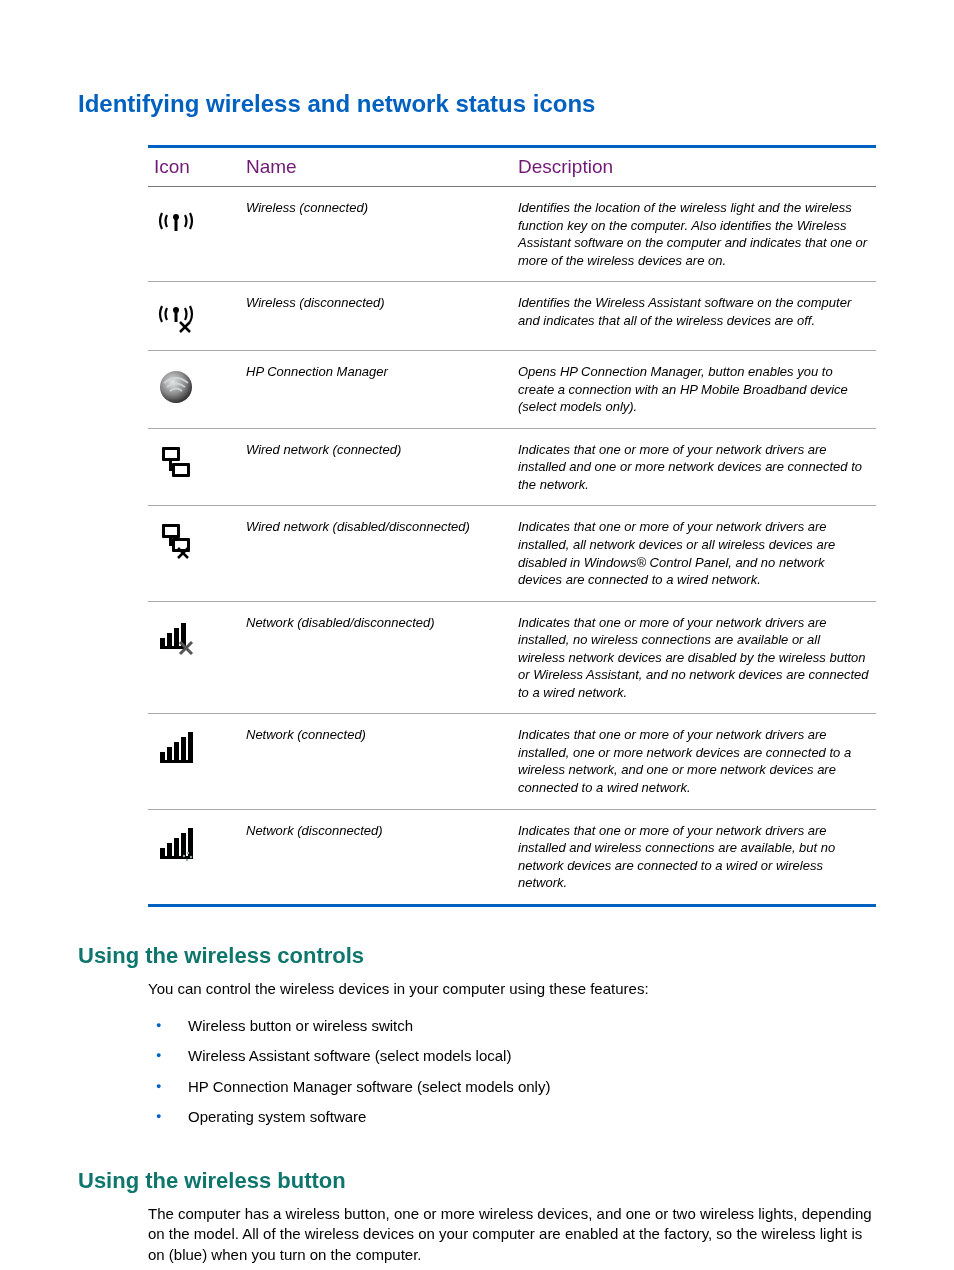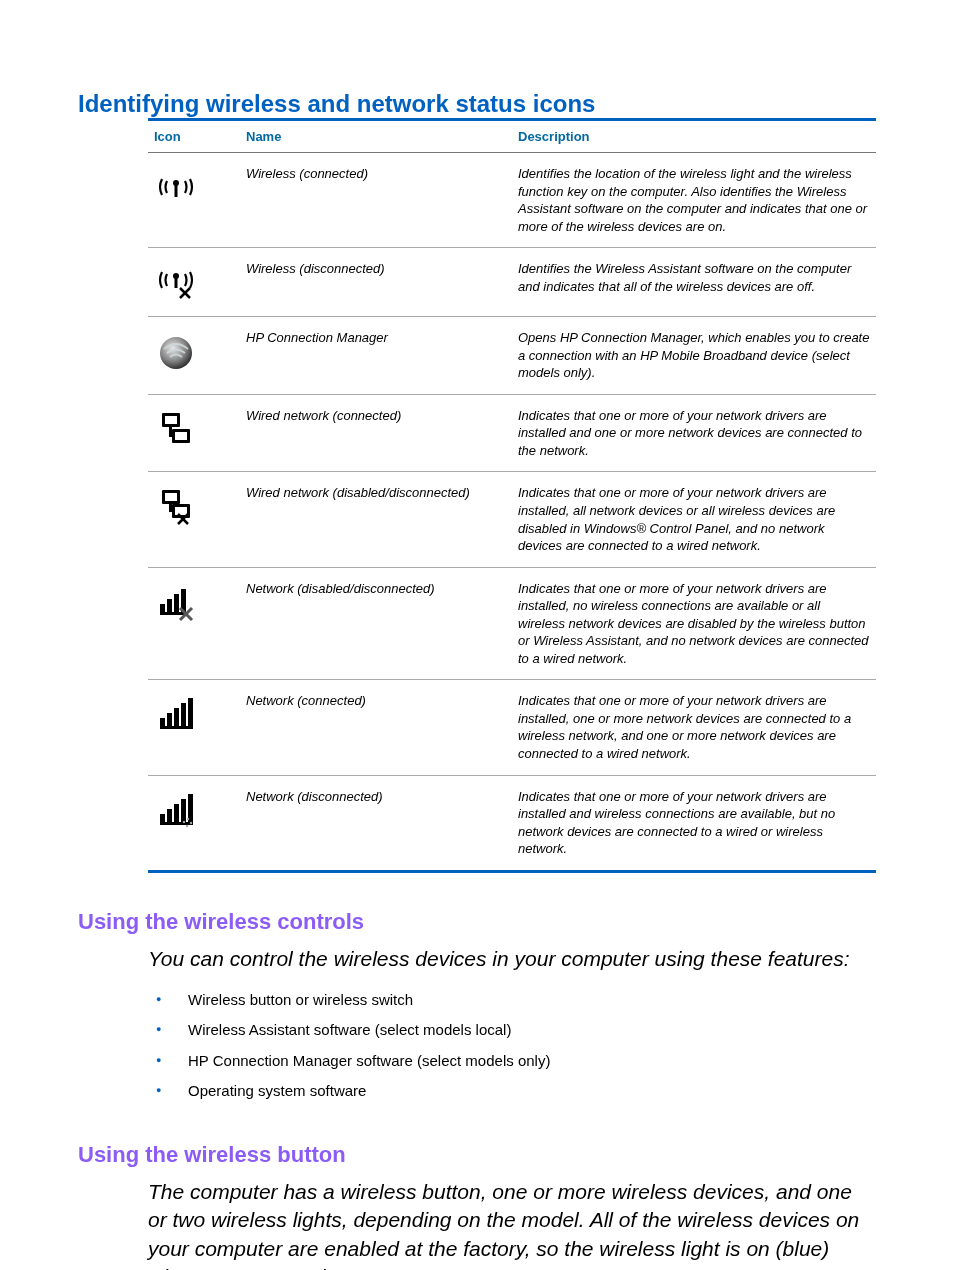--- a/index.html
+++ b/index.html
@@ -13,33 +13,32 @@
   .page {
     padding: 90px 78px 60px 78px;
     box-sizing: border-box;
     min-height: 1270px;
     position: relative;
   }
   h2.section-head {
     color: #0061c1;
     font-size: 24px;
     font-weight: bold;
-    margin: 0 0 0 0;
+    margin: 0 0 27px 0;
   }
   h2.subsection-head {
-    color: #8b5cf6;
+    color: #0f766e;
     font-size: 22px;
     font-weight: bold;
     margin: 36px 0 10px 0;
   }
   .body-text {
-    font-size: 21px;
+    font-size: 15px;
     line-height: 1.35;
     margin: 0 0 12px 70px;
-    font-style: italic;
   }
   ul.feature-list {
     list-style: none;
     padding: 0;
     margin: 0 0 0 70px;
   }
   ul.feature-list li {
     font-size: 15px;
     line-height: 1.35;
     padding: 5px 0 5px 40px;
@@ -57,25 +56,25 @@
     width: calc(100% - 70px);
     margin-left: 70px;
     border-collapse: collapse;
     border-top: 3px solid #0061c1;
     border-bottom: 3px solid #0061c1;
     font-size: 13px;
     margin-bottom: 30px;
   }
   table.icon-table th {
     text-align: left;
-    color: #0369a1;
-    font-weight: bold;
+    color: #701a75;
+    font-weight: normal;
     padding: 8px 6px;
     border-bottom: 1px solid #777;
-    font-size: 13px;
+    font-size: 19px;
   }
   table.icon-table td {
     padding: 12px 6px;
     border-bottom: 1px solid #aaa;
     vertical-align: top;
     line-height: 1.35;
     font-style: italic;
   }
   table.icon-table tr:last-child td {
     border-bottom: none;
@@ -157,21 +156,21 @@
             </defs>
             <circle cx="22" cy="24" r="16" fill="url(#orb)"></circle>
             <g fill="none" stroke="#cfd8dc" stroke-width="1.8" opacity="0.9">
               <path d="M10 20 Q22 10 34 20"></path>
               <path d="M13 24 Q22 17 31 24"></path>
               <path d="M16 28 Q22 23 28 28"></path>
             </g>
           </svg>
         </td>
         <td>HP Connection Manager</td>
-        <td>Opens HP Connection Manager, which enables you to create a connection with an HP Mobile Broadband device (select models only).</td>
+        <td>Opens HP Connection Manager, button enables you to create a connection with an HP Mobile Broadband device (select models only).</td>
       </tr>
       <tr>
         <td class="icon-cell">
           <svg class="icon-svg" viewBox="0 0 44 44">
             <g fill="#000">
               <rect x="8" y="6" width="18" height="14" rx="1"></rect>
               <rect x="11" y="9" width="12" height="8" fill="#fff"></rect>
               <rect x="18" y="22" width="18" height="14" rx="1"></rect>
               <rect x="21" y="25" width="12" height="8" fill="#fff"></rect>
               <rect x="15" y="20" width="3" height="10"></rect>

